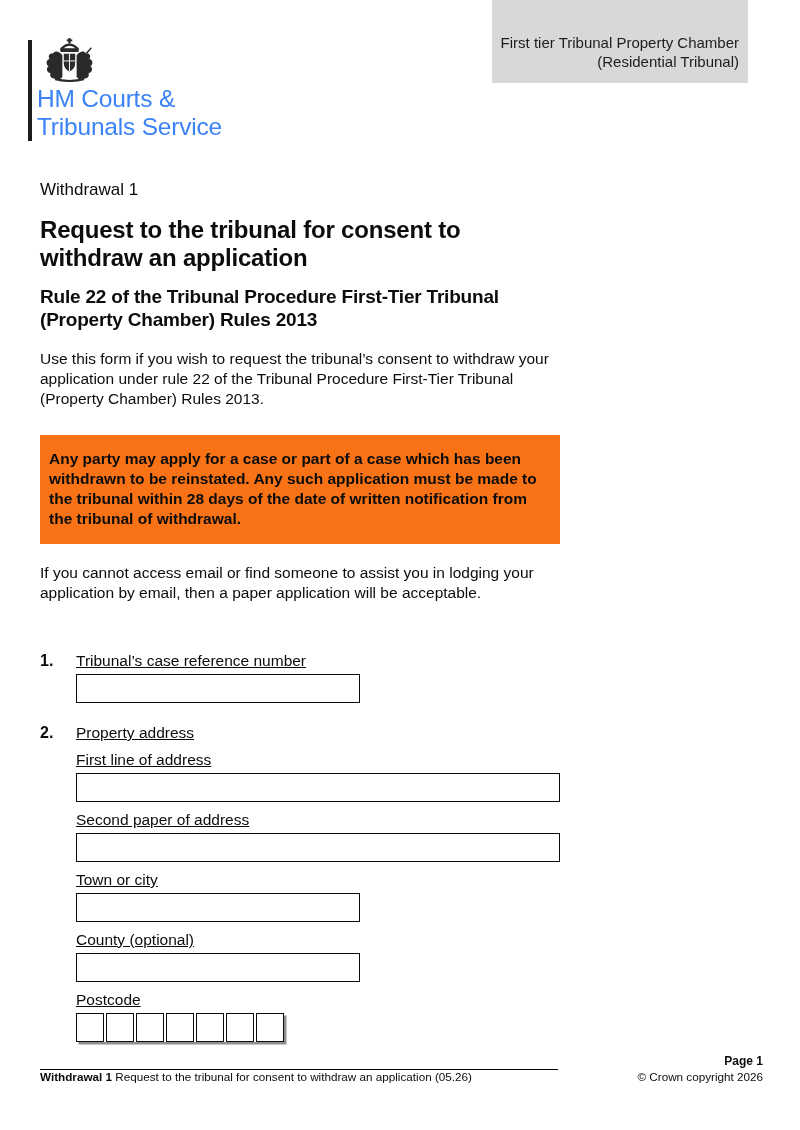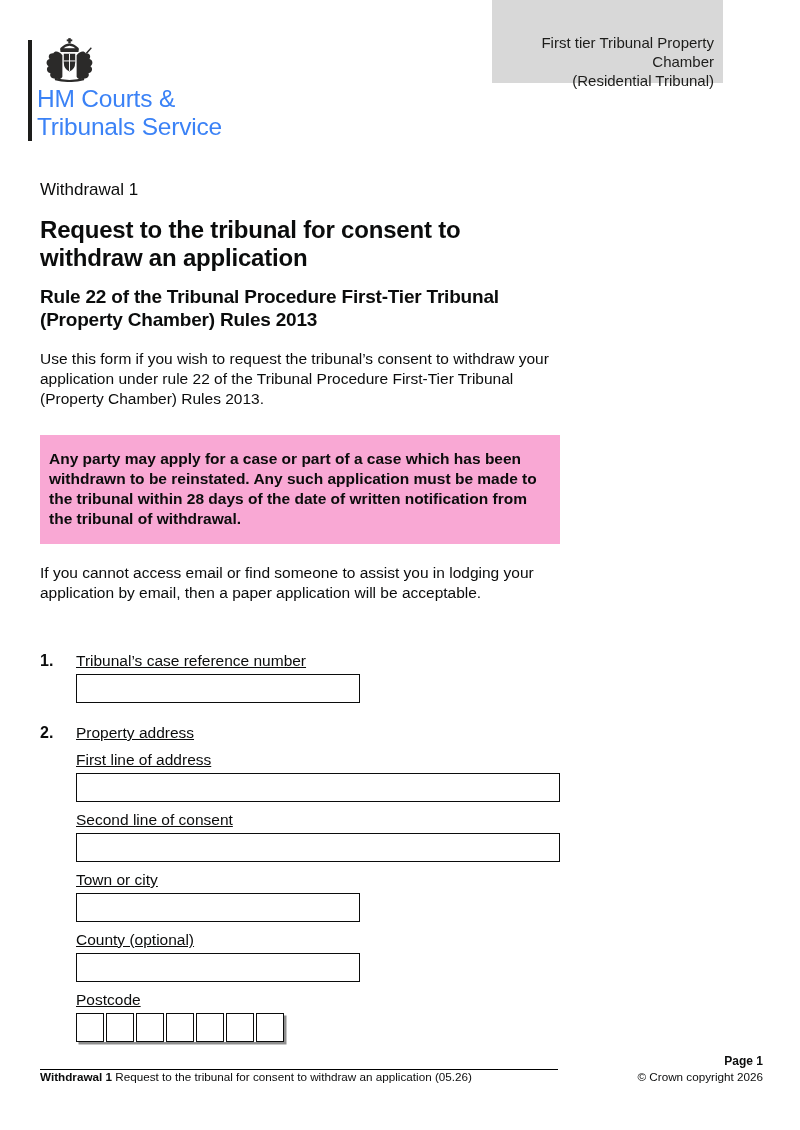--- a/index.html
+++ b/index.html
@@ -3,36 +3,36 @@
 <meta charset="utf-8">
 <style>
   html,body{margin:0;padding:0;background:#ffffff;}
   *{box-sizing:border-box;}
   .page{
     position:relative;width:800px;height:1130px;background:#ffffff;overflow:hidden;
     font-family:"Liberation Sans",sans-serif;color:#0b0c0c;
   }
   
   .chamber-box{
-    position:absolute;left:492px;top:0;width:231px;height:83px;
+    position:absolute;left:492px;top:0;width:256px;height:83px;
     background:#d8d8d8;text-align:right;padding:33px 9px 0 6px;
     font-size:15px;line-height:19px;color:#1d1d1b;
   }
   .logo{position:absolute;left:28px;top:38px;width:230px;height:104px;}
   .logo-bar{position:absolute;left:0;top:2px;width:4px;height:101px;background:#1d1d1b;}
   .crest{position:absolute;left:13px;top:0;width:57px;height:44px;}
   .logo-text{position:absolute;left:9px;top:47px;font-size:24.5px;line-height:27.5px;color:#3b82f6;letter-spacing:-0.2px;}
   
   .main{position:absolute;left:40px;top:181px;width:520px;}
   .form-code{font-size:17px;line-height:18px;}
   h1.title{font-size:24px;line-height:28px;font-weight:bold;margin:17px 0 0 0;letter-spacing:-0.2px;}
   h2.subtitle{font-size:19px;line-height:23px;font-weight:bold;margin:13px 0 0 0;letter-spacing:-0.2px;}
   p.body-text{font-size:15.5px;line-height:20px;margin:18px 0 0 0;}
   .notice{
-    margin-top:26px;background:#f9a8d4;padding:14px 10px 15px 9px;
+    margin-top:26px;background:#f97316;padding:14px 10px 15px 9px;
     font-weight:bold;font-size:15.5px;line-height:20px;
   }
   p.paper{margin-top:19px;}
   .question{display:flex;align-items:flex-start;}
   .q1{margin-top:48px;}
   .q2{margin-top:20px;}
   .q-num{width:36px;flex:0 0 36px;font-weight:bold;font-size:16px;line-height:19px;}
   .q-body{flex:1;text-decoration:underline;}
   .field-label{font-size:15.5px;line-height:19px;margin:0 0 4px 0;}
   .field{margin-top:8px;}
@@ -108,21 +108,21 @@
       <div class="q-num">2.</div>
       <div class="q-body">
         <div class="field-label">Property address</div>
 
         <div class="field">
           <div class="field-label">First line of address</div>
           <input type="text" class="box full" value="" style="">
         </div>
 
         <div class="field">
-          <div class="field-label">Second line of consent</div>
+          <div class="field-label">Second paper of address</div>
           <input type="text" class="box full" value="" style="">
         </div>
 
         <div class="field">
           <div class="field-label">Town or city</div>
           <input type="text" class="box small" value="" style="">
         </div>
 
         <div class="field">
           <div class="field-label">County (optional)</div>

